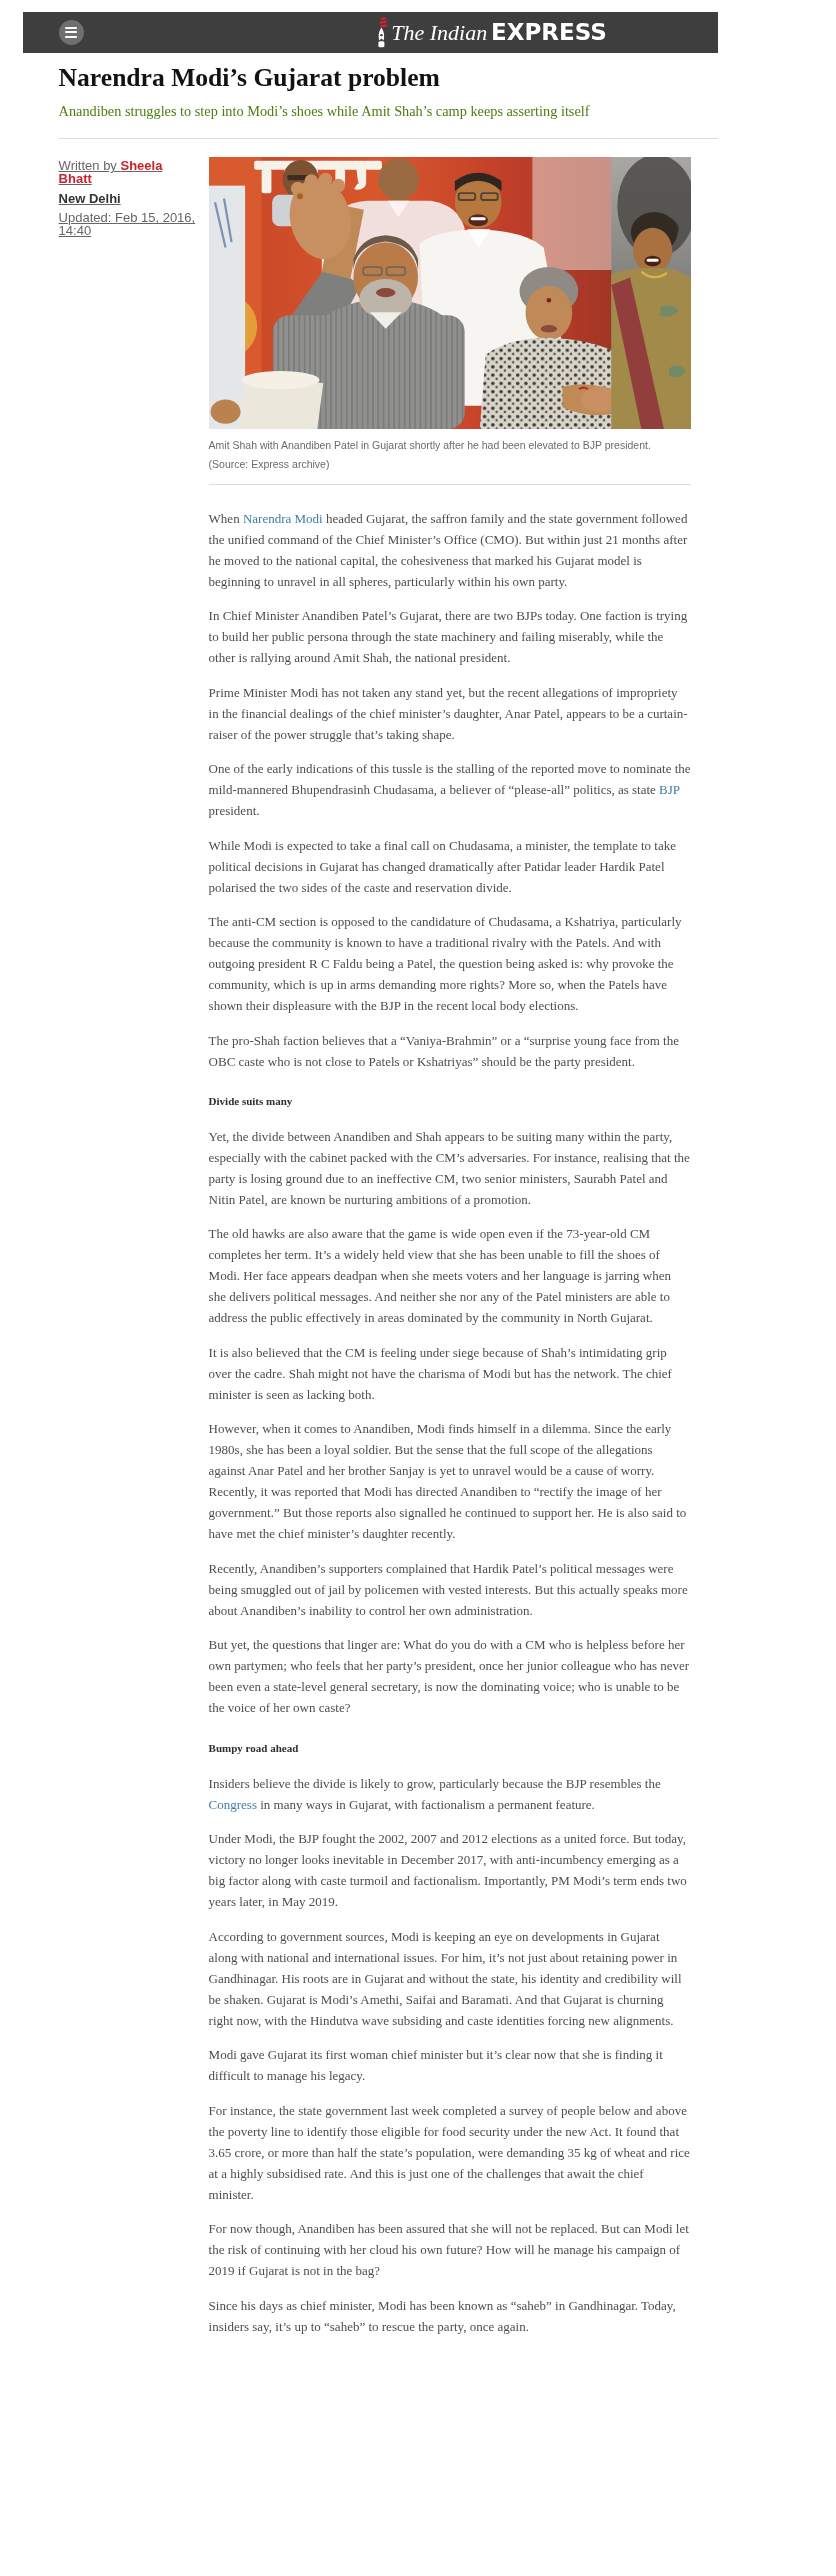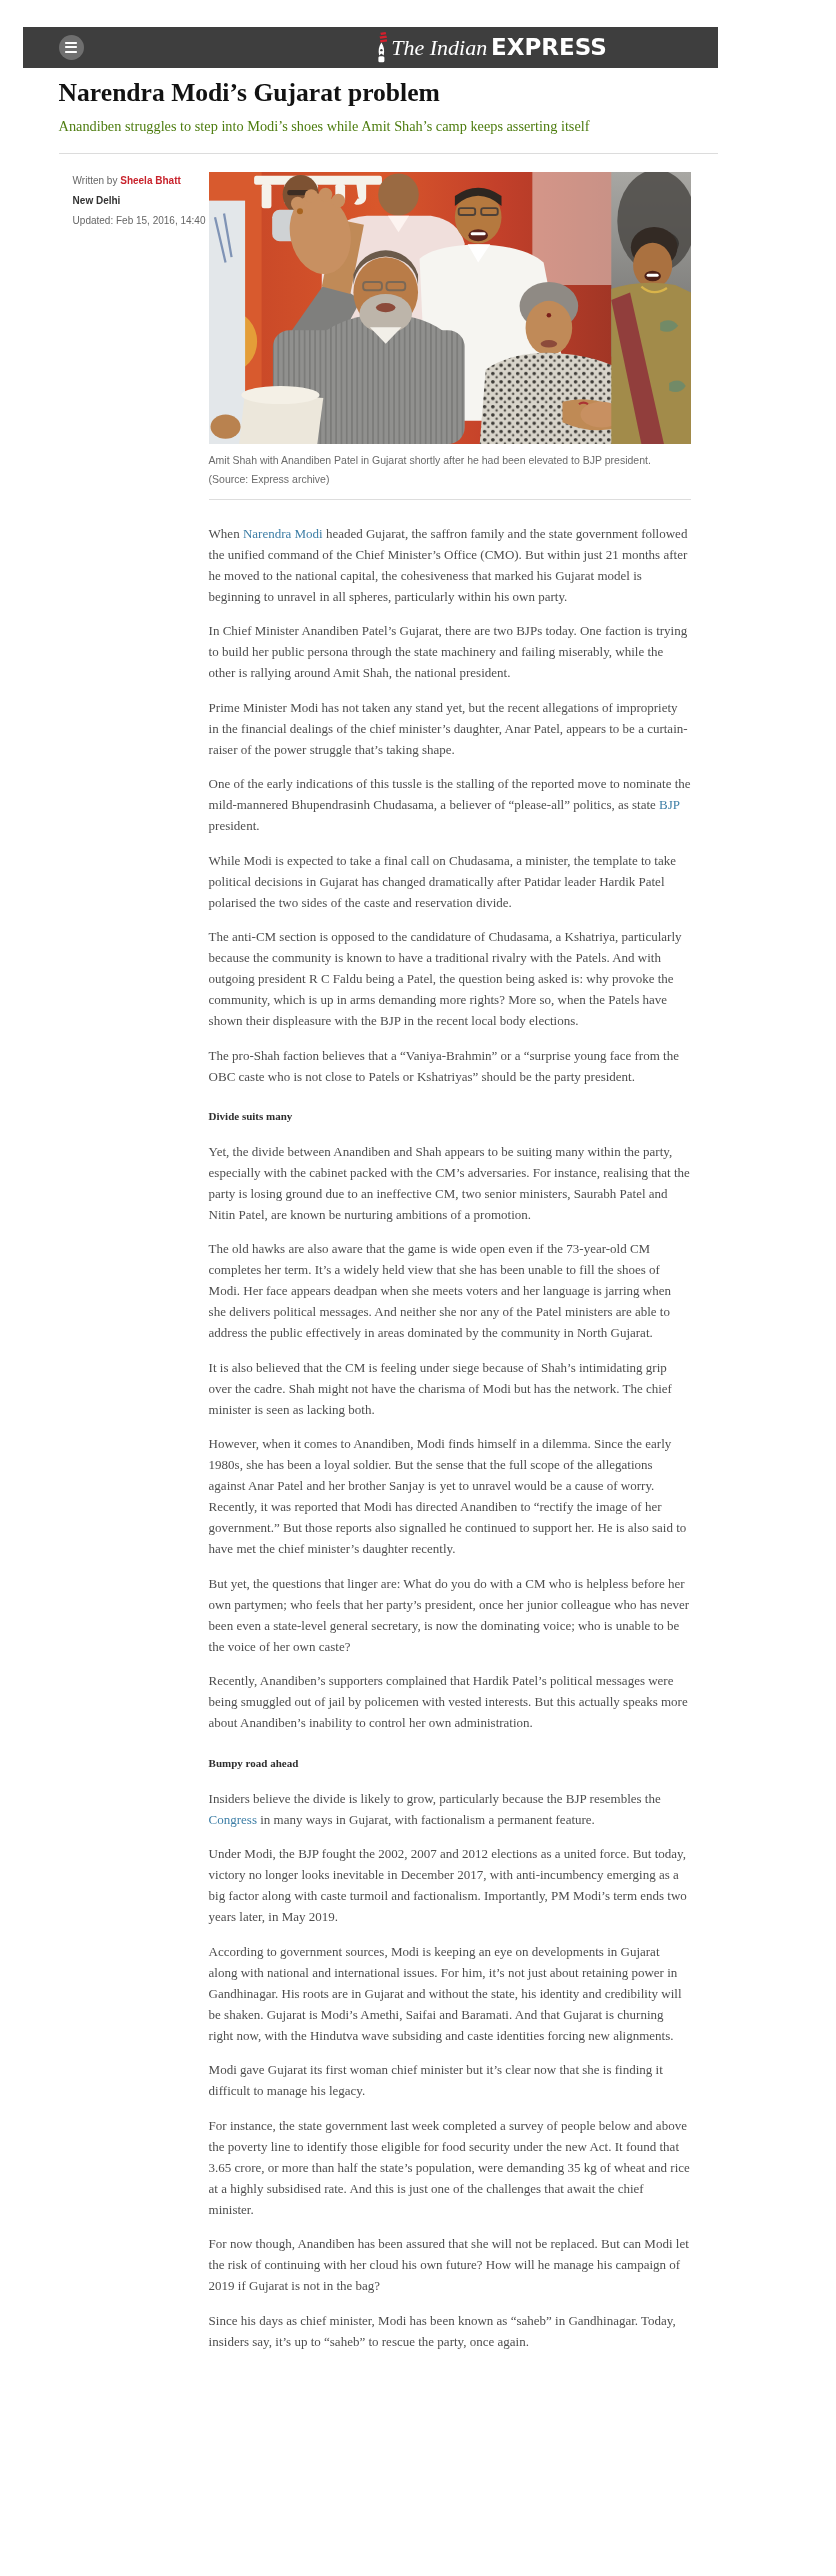--- a/index.html
+++ b/index.html
@@ -7,21 +7,21 @@
     --link-blue:#3d7ea6;
     --bar-gray:#3e3e3e;
   }
   *{box-sizing:border-box;}
   html,body{margin:0;padding:0;}
   body{
     width:837px;height:2576px;overflow:hidden;
     background:#ffffff;
     font-family:"Liberation Sans",sans-serif;
   }
-  .page{width:695px;margin-left:22.6px;padding-top:27px;}
+  .page{width:695px;margin-left:22.6px;padding-top:12px;}
   
   .topbar{position:relative;height:41px;background:var(--bar-gray);}
   .menu-btn{
     position:absolute;left:36px;top:7.5px;width:25.6px;height:25.6px;border-radius:50%;
     background:#6f6f6f;display:flex;flex-direction:column;justify-content:center;
     align-items:center;gap:2.3px;cursor:pointer;border:none;
   }
   .menu-btn span{display:block;width:12px;height:2.3px;background:#fff;border-radius:0.8px;}
   .masthead{position:absolute;left:352px;top:4.5px;display:flex;align-items:flex-end;gap:3.8px;cursor:pointer;}
   .nib{width:12.8px;height:31px;}
@@ -33,21 +33,21 @@
     margin:9px 0 0 0;font-family:Liberation Serif, serif;font-weight:bold;
     font-size:25.6px;line-height:32px;color:#121212;
   }
   .subhead{
     margin-top:8.3px;font-family:"Liberation Serif",serif;
     font-size:14.3px;line-height:19.6px;color:#4d7c0f;
   }
   .rule{border:none;border-top:0.8px solid #dcdcdc;margin:16.6px 0 0 0;}
   
   .article{position:relative;margin-top:18px;}
-  .byline{position:absolute;left:14px;top:3px;width:140px;font-size:10px;line-height:12.8px;color:#666;}
+  .byline{position:absolute;left:0;top:3px;width:140px;font-size:13px;line-height:12.8px;color:#666;text-decoration:underline;}
   .byline .row{margin-bottom:6.8px;}
   .author{color:var(--accent-red);font-weight:bold;text-decoration:none;cursor:pointer;}
   .location{color:#333;font-weight:bold;}
   .main-col{margin-left:150px;width:482px;}
   .photo{display:block;width:482px;height:272px;}
   .caption{margin-top:7px;font-size:10.5px;line-height:19px;color:#6b6b6b;}
   .rule2{border:none;border-top:0.8px solid #dddddd;margin:9.8px 0 0 0;}
   .body-copy{margin-top:22.6px;}
   .body-copy p{
     margin:0 0 13.5px 0;font-family:"Liberation Serif",serif;
@@ -222,22 +222,22 @@
             <p>Prime Minister Modi has not taken any stand yet, but the recent allegations of impropriety in the financial dealings of the chief minister’s daughter, Anar Patel, appears to be a curtain-raiser of the power struggle that’s taking shape.</p>
             <p>One of the early indications of this tussle is the stalling of the reported move to nominate the mild-mannered Bhupendrasinh Chudasama, a believer of “please-all” politics, as state <a>BJP</a> president.</p>
             <p>While Modi is expected to take a final call on Chudasama, a minister, the template to take political decisions in Gujarat has changed dramatically after Patidar leader Hardik Patel polarised the two sides of the caste and reservation divide.</p>
             <p>The anti-CM section is opposed to the candidature of Chudasama, a Kshatriya, particularly because the community is known to have a traditional rivalry with the Patels. And with outgoing president R C Faldu being a Patel, the question being asked is: why provoke the community, which is up in arms demanding more rights? More so, when the Patels have shown their displeasure with the BJP in the recent local body elections.</p>
             <p>The pro-Shah faction believes that a “Vaniya-Brahmin” or a “surprise young face from the OBC caste who is not close to Patels or Kshatriyas” should be the party president.</p>
             <h3>Divide suits many</h3>
             <p>Yet, the divide between Anandiben and Shah appears to be suiting many within the party, especially with the cabinet packed with the CM’s adversaries. For instance, realising that the party is losing ground due to an ineffective CM, two senior ministers, Saurabh Patel and Nitin Patel, are known be nurturing ambitions of a promotion.</p>
             <p>The old hawks are also aware that the game is wide open even if the 73-year-old CM completes her term. It’s a widely held view that she has been unable to fill the shoes of Modi. Her face appears deadpan when she meets voters and her language is jarring when she delivers political messages. And neither she nor any of the Patel ministers are able to address the public effectively in areas dominated by the community in North Gujarat.</p>
             <p>It is also believed that the CM is feeling under siege because of Shah’s intimidating grip over the cadre. Shah might not have the charisma of Modi but has the network. The chief minister is seen as lacking both.</p>
             <p>However, when it comes to Anandiben, Modi finds himself in a dilemma. Since the early 1980s, she has been a loyal soldier. But the sense that the full scope of the allegations against Anar Patel and her brother Sanjay is yet to unravel would be a cause of worry. Recently, it was reported that Modi has directed Anandiben to “rectify the image of her government.” But those reports also signalled he continued to support her. He is also said to have met the chief minister’s daughter recently.</p>
+            <p>Recently, Anandiben’s supporters complained that Hardik Patel’s political messages were being smuggled out of jail by policemen with vested interests. But this actually speaks more about Anandiben’s inability to control her own administration.</p>
             <p>But yet, the questions that linger are: What do you do with a CM who is helpless before her own partymen; who feels that her party’s president, once her junior colleague who has never been even a state-level general secretary, is now the dominating voice; who is unable to be the voice of her own caste?</p>
-            <p>Recently, Anandiben’s supporters complained that Hardik Patel’s political messages were being smuggled out of jail by policemen with vested interests. But this actually speaks more about Anandiben’s inability to control her own administration.</p>
             <h3>Bumpy road ahead</h3>
             <p>Insiders believe the divide is likely to grow, particularly because the BJP resembles the <a>Congress</a> in many ways in Gujarat, with factionalism a permanent feature.</p>
             <p>Under Modi, the BJP fought the 2002, 2007 and 2012 elections as a united force. But today, victory no longer looks inevitable in December 2017, with anti-incumbency emerging as a big factor along with caste turmoil and factionalism. Importantly, PM Modi’s term ends two years later, in May 2019.</p>
             <p>According to government sources, Modi is keeping an eye on developments in Gujarat along with national and international issues. For him, it’s not just about retaining power in Gandhinagar. His roots are in Gujarat and without the state, his identity and credibility will be shaken. Gujarat is Modi’s Amethi, Saifai and Baramati. And that Gujarat is churning right now, with the Hindutva wave subsiding and caste identities forcing new alignments.</p>
             <p>Modi gave Gujarat its first woman chief minister but it’s clear now that she is finding it difficult to manage his legacy.</p>
             <p>For instance, the state government last week completed a survey of people below and above the poverty line to identify those eligible for food security under the new Act. It found that 3.65 crore, or more than half the state’s population, were demanding 35 kg of wheat and rice at a highly subsidised rate. And this is just one of the challenges that await the chief minister.</p>
             <p>For now though, Anandiben has been assured that she will not be replaced. But can Modi let the risk of continuing with her cloud his own future? How will he manage his campaign of 2019 if Gujarat is not in the bag?</p>
             <p>Since his days as chief minister, Modi has been known as “saheb” in Gandhinagar. Today, insiders say, it’s up to “saheb” to rescue the party, once again.</p>
           </div>
       </div>

